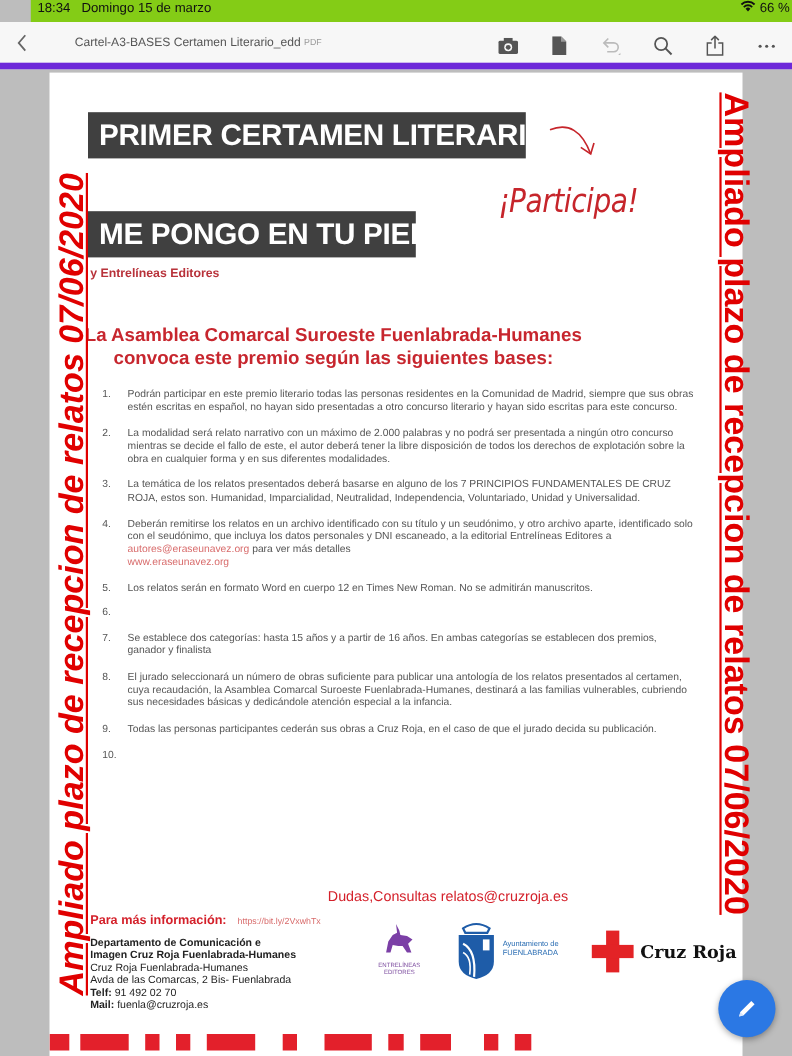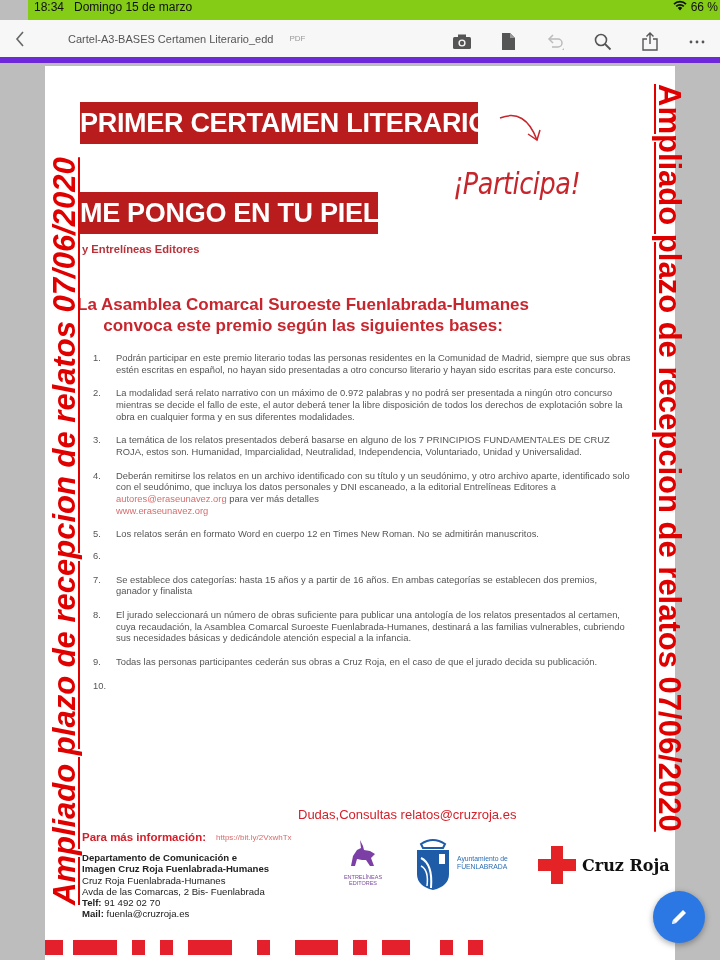--- a/index.html
+++ b/index.html
@@ -11,28 +11,28 @@
   .statusbar .time { margin-right: 10px; }
   .statusbar .right { margin-left: auto; display: flex; align-items: center; gap: 4px; }
   .battery { width: 20px; height: 10px; border: 1px solid #555; border-radius: 2px; position: relative; padding: 1px; }
   .battery .fill { width: 66%; height: 100%; background: #111; border-radius: 1px; }
   .battery::after { content: ""; position: absolute; right: -3px; top: 2px; width: 2px; height: 4px; background: #555; border-radius: 0 1px 1px 0; }
 
   
   .toolbar { position: absolute; top: 20px; left: 0; width: 720px; height: 43px; background: #f7f7f7; border-bottom: 6px solid #6d28d9; display: flex; align-items: center; }
   .back-btn { width: 40px; height: 43px; display: flex; align-items: center; justify-content: center; color: #666; font-size: 22px; cursor: pointer; }
   .doc-title { margin-left: 28px; font-size: 11px; color: #555; }
-  .doc-type { margin-left: 16px; font-size: 8px; color: #999; }
+  .doc-type { margin-left: 3px; font-size: 8px; color: #999; }
   .tool-icons { position: absolute; right: 0; top: 0; height: 43px; display: flex; align-items: center; }
   .tool-icon { width: 47px; height: 43px; display: flex; align-items: center; justify-content: center; cursor: pointer; }
 
   
   .page { position: absolute; left: 45px; top: 66px; width: 630px; height: 894px; background: #fff; overflow: hidden; }
 
-  .banner { position: absolute; left: 35px; height: 42px; background: #b91c1c; color: #fff; font-weight: bold; font-size: 27px; line-height: 42px; padding-left: 0; letter-spacing: -0.3px; white-space: nowrap; }
+  .banner { position: absolute; left: 35px; height: 42px; background: #404040; color: #fff; font-weight: bold; font-size: 27px; line-height: 42px; padding-left: 10px; letter-spacing: -0.3px; white-space: nowrap; }
   .b1 { top: 36px; width: 398px; }
   .b2 { top: 81px; width: 340px; }
   .b3 { top: 126px; width: 298px; }
 
   .participa { position: absolute; left: 408px; top: 100px; font-family: "DejaVu Sans", sans-serif; font-size: 30px; color: #c6252b; transform: scaleX(0.85); transform-origin: left; font-style: italic; letter-spacing: -0.5px; }
   .arrow { position: absolute; left: 450px; top: 44px; }
 
   .colab { position: absolute; left: 37px; top: 176px; font-size: 11.2px; font-weight: bold; color: #b8323a; line-height: 14px; }
 
   .asamblea { position: absolute; left: 0; width: 516px; top: 228px; text-align: center; font-size: 17px; font-weight: bold; color: #c7262e; line-height: 21px; }
@@ -164,21 +164,21 @@
       <div>convoca este premio según las siguientes bases:</div>
     </div>
 
     <div class="bases">
       <div class="base-item">
           <span class="base-num">1.</span>
           <span class="base-text">Podrán participar en este premio literario todas las personas residentes en la Comunidad de Madrid, siempre que sus obras estén escritas en español, no hayan sido presentadas a otro concurso literario y hayan sido escritas para este concurso.</span>
         </div>
       <div class="base-item">
           <span class="base-num">2.</span>
-          <span class="base-text">La modalidad será relato narrativo con un máximo de 0.972 palabras y no podrá ser presentada a ningún otro concurso mientras se decide el fallo de este, el autor deberá tener la libre disposición de todos los derechos de explotación sobre la obra en cualquier forma y en sus diferentes modalidades.</span>
+          <span class="base-text">La modalidad será relato narrativo con un máximo de 2.000 palabras y no podrá ser presentada a ningún otro concurso mientras se decide el fallo de este, el autor deberá tener la libre disposición de todos los derechos de explotación sobre la obra en cualquier forma y en sus diferentes modalidades.</span>
         </div>
       <div class="base-item">
           <span class="base-num">3.</span>
           <span class="base-text">La temática de los relatos presentados deberá basarse en alguno de los 7 PRINCIPIOS FUNDAMENTALES DE CRUZ ROJA, estos son. Humanidad, Imparcialidad, Neutralidad, Independencia, Voluntariado, Unidad y Universalidad.</span>
         </div>
       <div class="base-item">
           <span class="base-num">4.</span>
           <span class="base-text"><span>Deberán remitirse los relatos en un archivo identificado con su título y un seudónimo, y otro archivo aparte, identificado solo con el seudónimo, que incluya los datos personales y DNI escaneado, a la editorial Entrelíneas Editores a </span><span class="link">autores@eraseunavez.org</span><span> para ver más detalles </span><br><span class="link">www.eraseunavez.org</span></span>
         </div>
       <div class="base-item" style="margin-bottom:10px">

